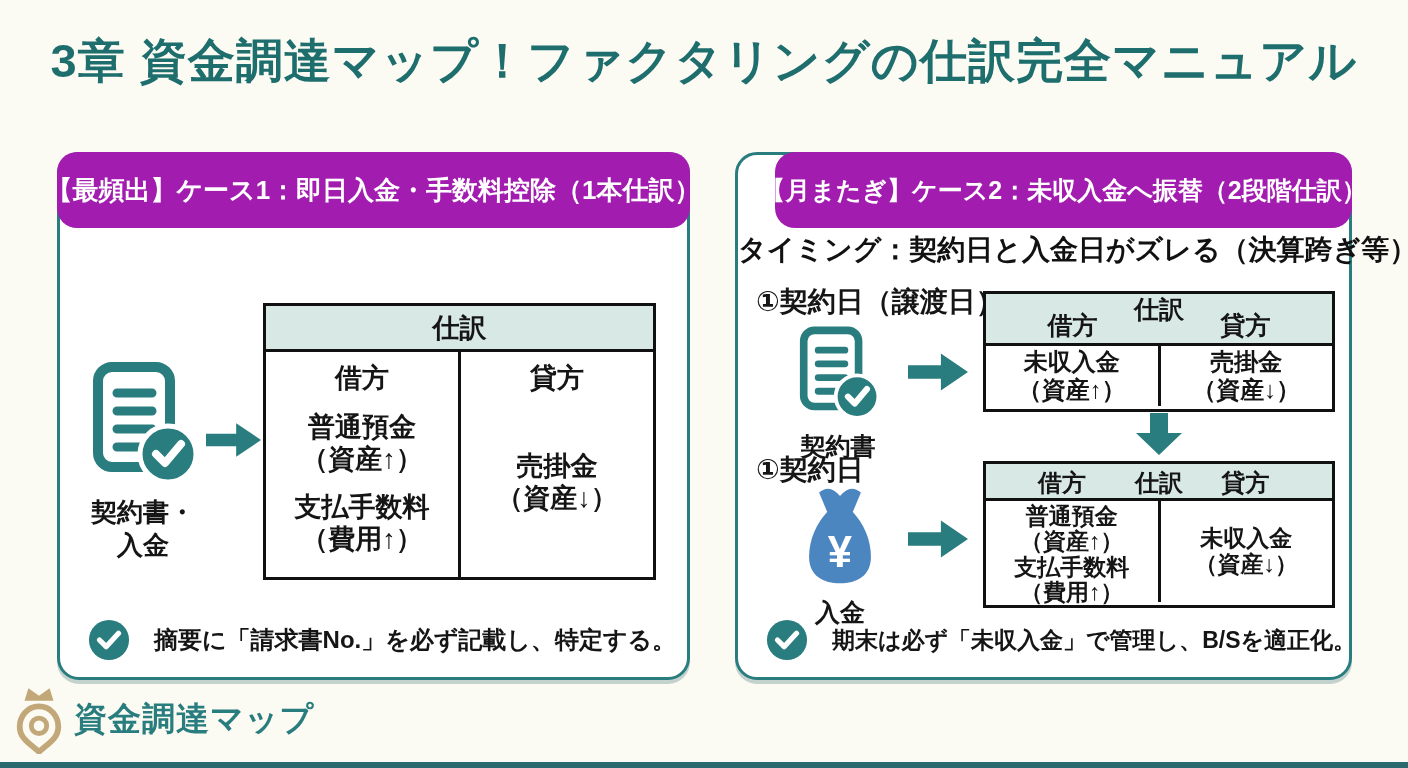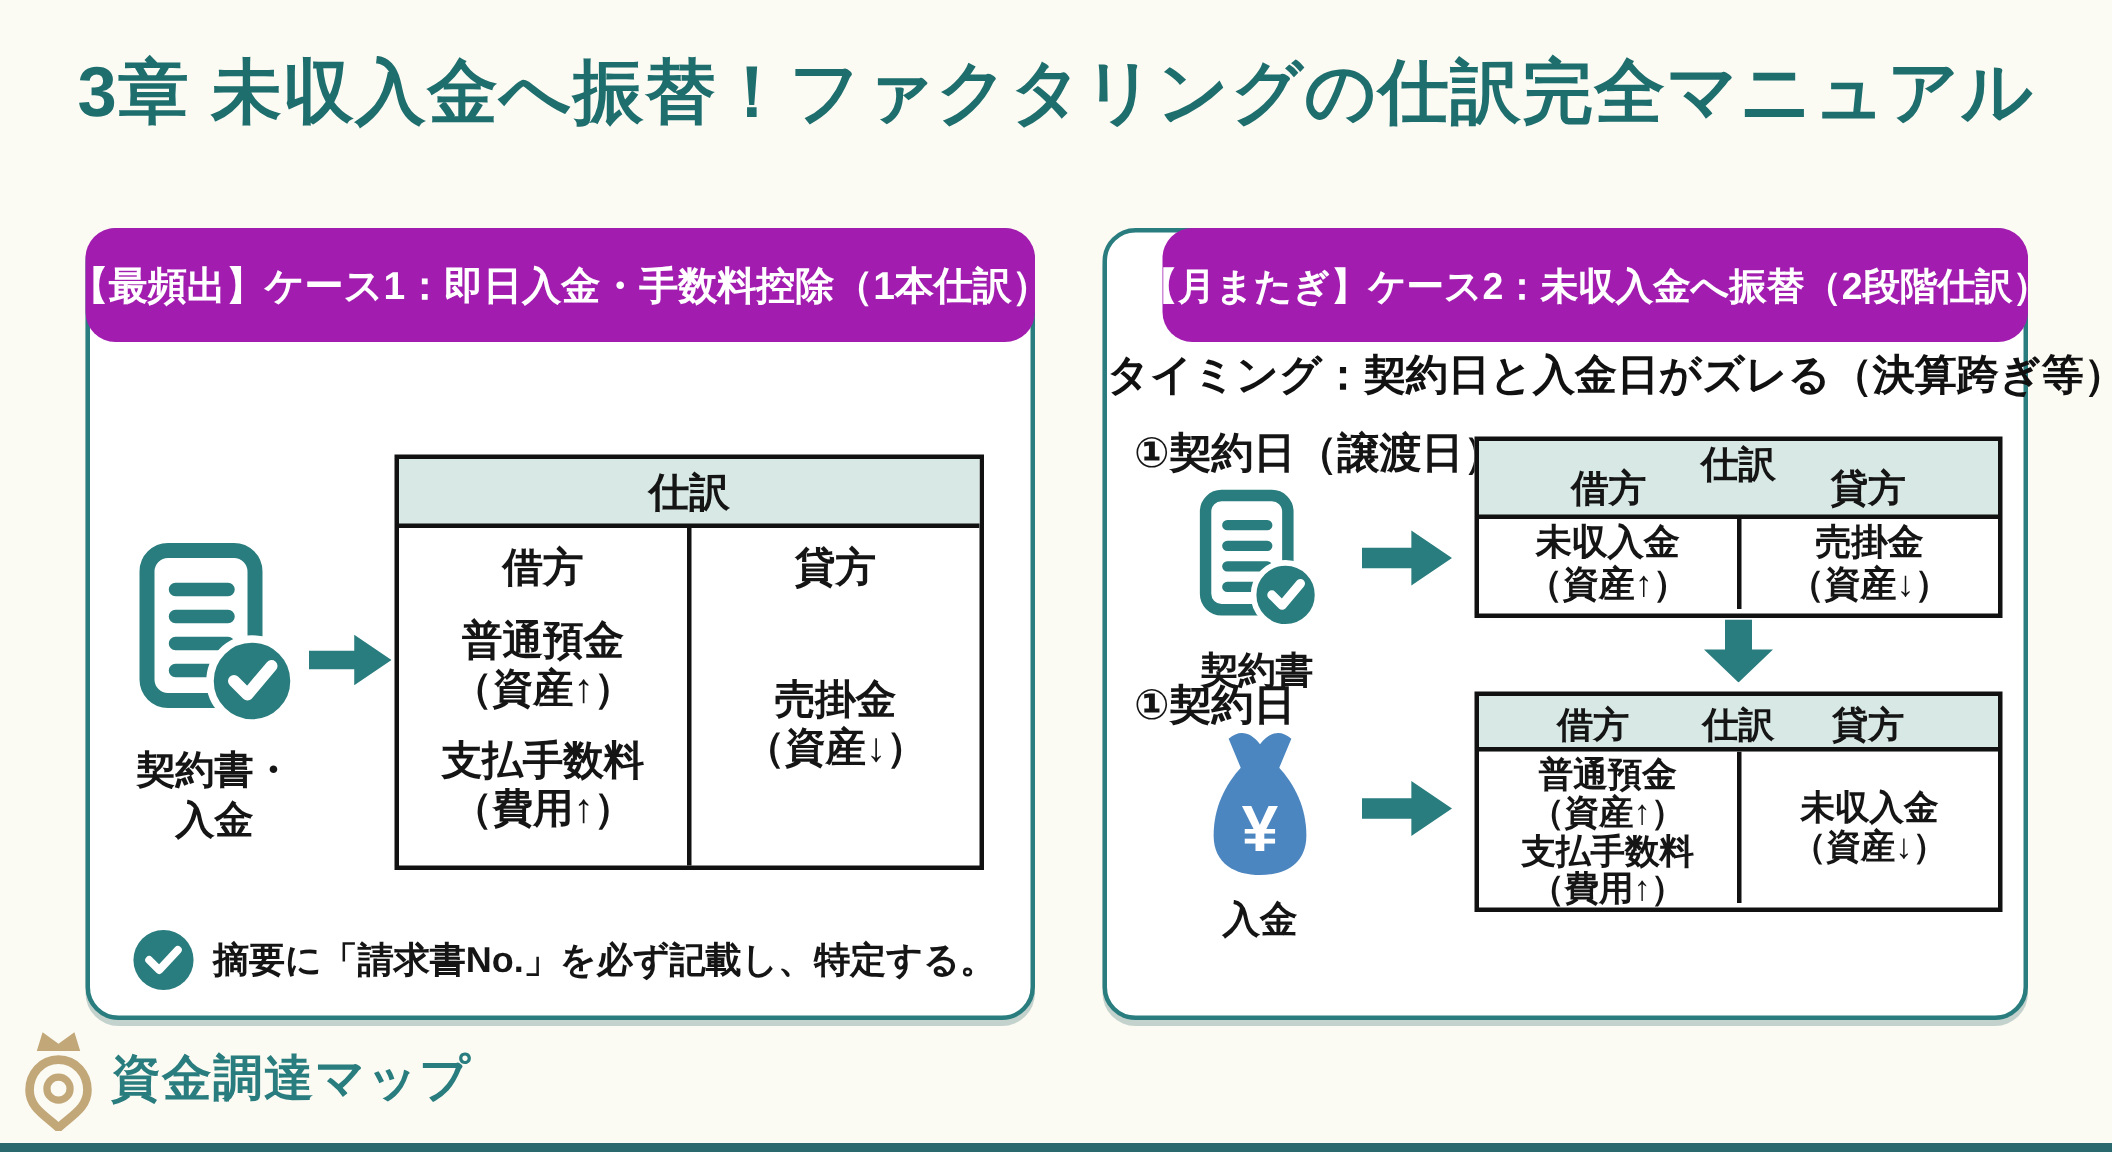--- a/index.html
+++ b/index.html
@@ -52,21 +52,21 @@
     display:flex; align-items:center; justify-content:center;
     font-size:27px; font-weight:700;
   }
   .jt-body { display:flex; height:225px; }
   .jt-cell { flex:1; text-align:center; padding-top:8px; display:flex; flex-direction:column; }
   .jt-cell.credit { border-left:3px solid #111; }
   .jt-colhead { font-size:27px; font-weight:700; }
   .entry { font-size:27px; font-weight:700; line-height:1.18; margin-top:16px; }
   .credit-center { flex:1; display:flex; align-items:center; justify-content:center; padding-bottom:24px; }
 
-  .note { position:absolute; left:28px; bottom:16px; display:flex; align-items:center; gap:12px; }
+  .note { position:absolute; left:28px; bottom:16px; display:flex; align-items:center; gap:24px; }
   .note-text { font-size:24px; font-weight:700; white-space:nowrap; }
   .panel-right .note-text { font-size:23px; }
 
   
   .r-step-label { position:absolute; left:18px; font-size:28px; font-weight:700; white-space:nowrap; }
   .r-step1-label { top:128px; }
   .r-step2-label { top:296px; }
   .r-doc-group { position:absolute; left:50px; top:170px; width:100px; text-align:center; }
   .r-doc-group .icon-label, .r-bag-group .icon-label { font-size:25px; }
   .r-bag-group { position:absolute; left:52px; top:332px; width:100px; text-align:center; }
@@ -96,21 +96,21 @@
   
   .brand { position:absolute; left:12px; top:684px; display:flex; align-items:center; gap:8px; }
   .brand-text { font-size:33px; font-weight:800; color:#2a7d7e; letter-spacing:1px; }
   .bottom-bar { position:absolute; left:0; bottom:0; width:100%; height:6px; background:#2a6a6e; }
 </style>
 </head>
 <body>
 
 <div class="canvas">
 
-  <h1 class="title">3章 未収入金へ振替！ファクタリングの仕訳完全マニュアル</h1>
+  <h1 class="title">3章 資金調達マップ！ファクタリングの仕訳完全マニュアル</h1>
 
   <section class="panel panel-left">
     <div class="panel-header">【最頻出】ケース1：即日入金・手数料控除（1本仕訳）</div>
 
     <div class="l-doc-group">
       <svg width="112" height="126" viewBox="0 0 110 126">
         <rect x="10" y="7" width="72" height="100" rx="14" fill="none" stroke="#2a7d7e" stroke-width="10"></rect>
         <path d="M29,33 H64 M29,51 H64 M29,69 H64 M29,87 H52" stroke="#2a7d7e" stroke-width="9" stroke-linecap="round" fill="none"></path>
         <circle cx="80" cy="94" r="28" fill="#2a7d7e" stroke="#ffffff" stroke-width="5"></circle>
         <path d="M68,94 L77,103 L93,84" stroke="#ffffff" stroke-width="8" fill="none" stroke-linecap="round" stroke-linejoin="round"></path>
@@ -232,20 +232,27 @@
           <div>支払手数料</div>
           <div>（費用↑）</div>
         </div>
         <div class="t2-cell credit">
           <div>未収入金</div>
           <div>（資産↓）</div>
         </div>
       </div>
     </div>
 
+    <div class="note">
+      <svg width="42" height="42" viewBox="0 0 44 44">
+        <circle cx="22" cy="22" r="21" fill="#2a7d7e"></circle>
+        <path d="M12,22 L19,29 L32,15" stroke="#ffffff" stroke-width="5.5" fill="none" stroke-linecap="round" stroke-linejoin="round"></path>
+      </svg>
+      <span class="note-text">期末は必ず「未収入金」で管理し、B/Sを適正化。</span>
+    </div>
   </section>
 
   <div class="brand">
     <svg width="54" height="70" viewBox="0 0 56 72">
       <path d="M13,17 L17,4 L28,12 L39,4 L43,17 Z" fill="#c2a878"></path>
       <path d="M28,23 C16,23 8,33 8,44 C8,56 18,61 28,70 C38,61 48,56 48,44 C48,33 40,23 28,23 Z" fill="none" stroke="#c2a878" stroke-width="6"></path>
       <circle cx="28" cy="43" r="8" fill="none" stroke="#c2a878" stroke-width="5"></circle>
     </svg>
     <span class="brand-text">資金調達マップ</span>
   </div>

